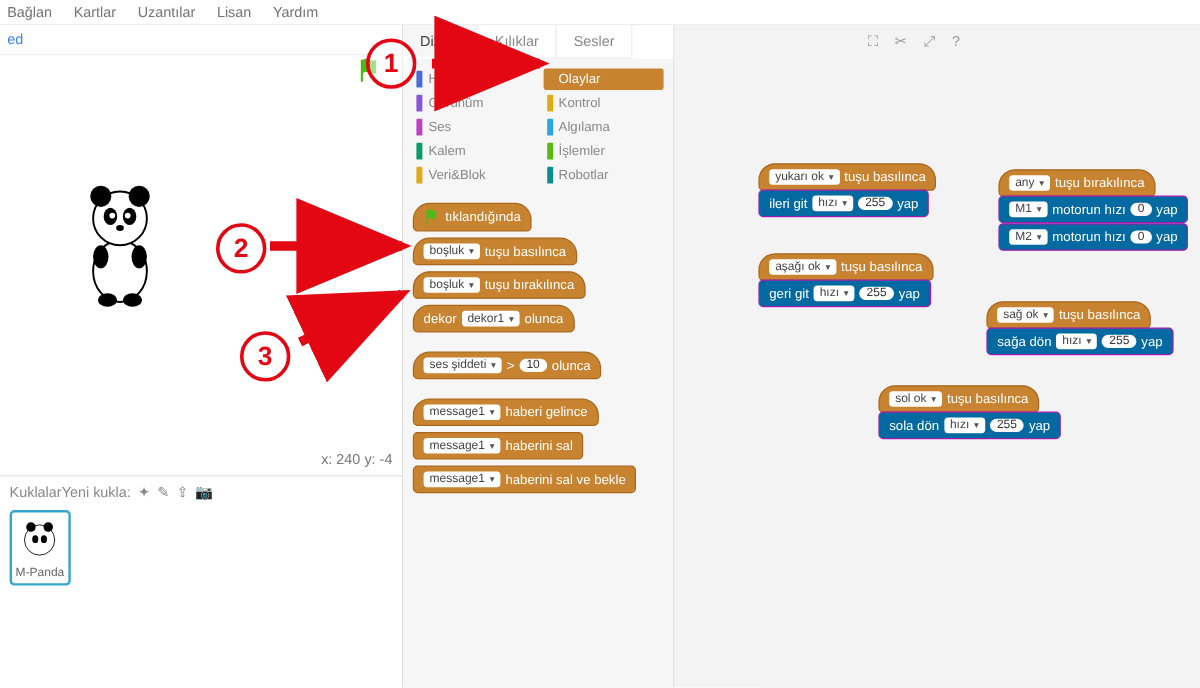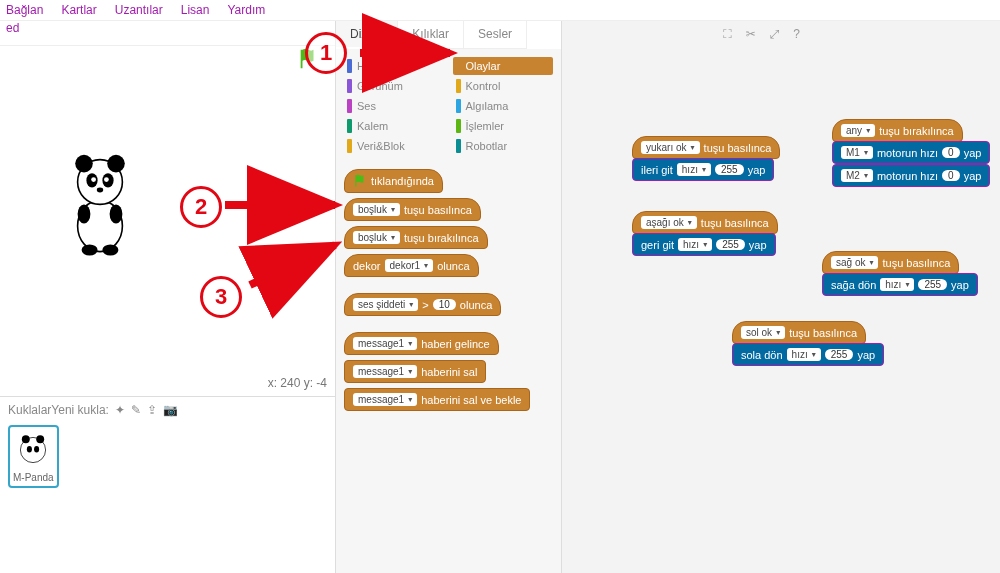--- a/index.html
+++ b/index.html
@@ -1,21 +1,21 @@
 <!DOCTYPE html>
 <html><head>
 <meta charset="utf-8">
 <style>
 html,body{margin:0;padding:0;font-family:Arial,Helvetica,sans-serif;font-size:12px;background:#fff;width:1000px;height:573px;overflow:hidden}
 .menubar{display:flex;gap:18px;padding:3px 6px;background:#fff;border-bottom:1px solid #eee}
-.menubar span{color:#a21caf;cursor:pointer}
+.menubar span{color:#737373;cursor:pointer}
 .app{display:flex;height:555px}
 .left{width:335px;display:flex;flex-direction:column;border-right:1px solid #ddd}
 .stage-area{flex:0 0 375px;position:relative;background:#fff}
-.stage-header{height:24px;border-bottom:1px solid #eee;display:flex;padding:0 6px;color:#a21caf}
+.stage-header{height:24px;border-bottom:1px solid #eee;display:flex;align-items:center;padding:0 6px;color:#3b82f6}
 .flag-top{position:absolute;right:16px;top:27px}
 .panda{position:absolute;left:60px;top:130px;width:80px;height:110px}
 .coords{position:absolute;right:8px;bottom:6px;color:#777;background:#fff}
 .sprites-panel{flex:1;border-top:1px solid #ddd;padding:6px 8px;background:#fff}
 .sprites-head{display:flex;align-items:center;justify-content:flex-start;color:#888;margin-bottom:8px}
 .sprites-head .tools{display:flex;gap:6px;color:#888}
 .sprite-card{display:inline-block;border:2px solid #35a6c9;border-radius:4px;padding:3px;background:#fff}
 .sprite-card .thumb{width:40px;height:40px;display:flex;align-items:center;justify-content:center}
 .sprite-card .name{font-size:10px;color:#666;margin-top:2px;text-align:center}
 .mid{width:225px;background:#f6f6f6;border-right:1px solid #ddd;position:relative}
@@ -263,21 +263,21 @@
           <span>tuşu basılınca</span>
         </div>
       <div class="blk motion">
           <span>sola dön</span>
           <span class="dd">hızı</span>
           <span class="pill">255</span>
           <span>yap</span>
         </div>
     </div>
 
-    <div class="stack" style="left:270px;top:98px">
+    <div class="stack" style="left:270px;top:120px">
       <div class="hat events">
           <span class="dd">any</span>
           <span>tuşu bırakılınca</span>
         </div>
       <div class="blk motion">
           <span class="dd">M1</span>
           <span>motorun hızı</span>
           <span class="pill">0</span>
           <span>yap</span>
         </div>

